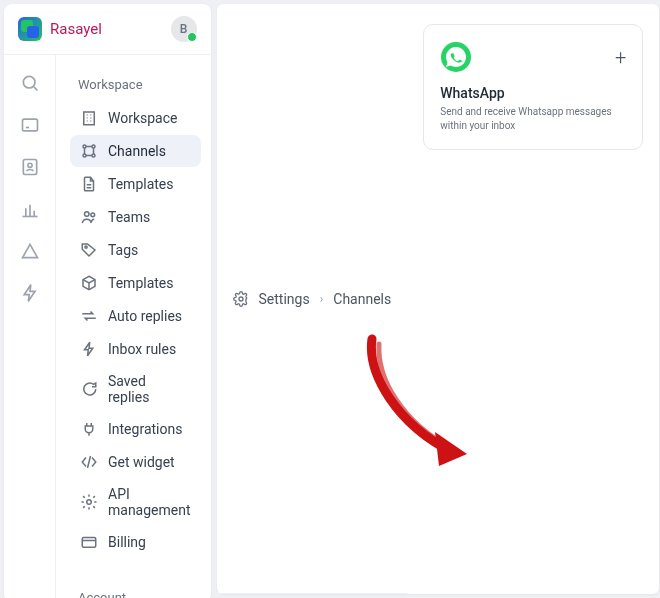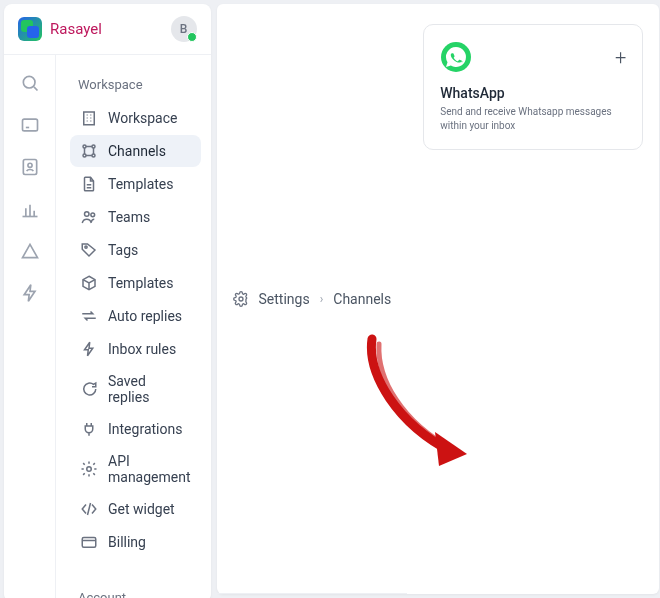--- a/index.html
+++ b/index.html
@@ -138,30 +138,30 @@
         <span>Saved replies</span>
       </div>
       <div class="nav-item">
         <svg class="nav-icon" viewBox="0 0 24 24" fill="none" stroke="currentColor" stroke-width="2">
             <path d="M9 4v4M15 4v4M7 8h10v4a5 5 0 0 1-10 0V8zM12 17v4"></path>
           </svg>
         <span>Integrations</span>
       </div>
       <div class="nav-item">
         <svg class="nav-icon" viewBox="0 0 24 24" fill="none" stroke="currentColor" stroke-width="2">
+            <path d="M8 6l-5 6 5 6M16 6l5 6-5 6M14 4l-4 16"></path>
+          </svg>
+        <span>Get widget</span>
+      </div>
+      <div class="nav-item">
+        <svg class="nav-icon" viewBox="0 0 24 24" fill="none" stroke="currentColor" stroke-width="2">
             <circle cx="12" cy="12" r="3"></circle>
             <path d="M12 2v3M12 19v3M4.2 4.2l2.1 2.1M17.7 17.7l2.1 2.1M2 12h3M19 12h3M4.2 19.8l2.1-2.1M17.7 6.3l2.1-2.1"></path>
           </svg>
         <span>API management</span>
-      </div>
-      <div class="nav-item">
-        <svg class="nav-icon" viewBox="0 0 24 24" fill="none" stroke="currentColor" stroke-width="2">
-            <path d="M8 6l-5 6 5 6M16 6l5 6-5 6M14 4l-4 16"></path>
-          </svg>
-        <span>Get widget</span>
       </div>
       <div class="nav-item">
         <svg class="nav-icon" viewBox="0 0 24 24" fill="none" stroke="currentColor" stroke-width="2">
             <rect x="3" y="6" width="18" height="13" rx="2"></rect>
             <path d="M3 10h18"></path>
           </svg>
         <span>Billing</span>
       </div>
 
       <div class="account-section">

